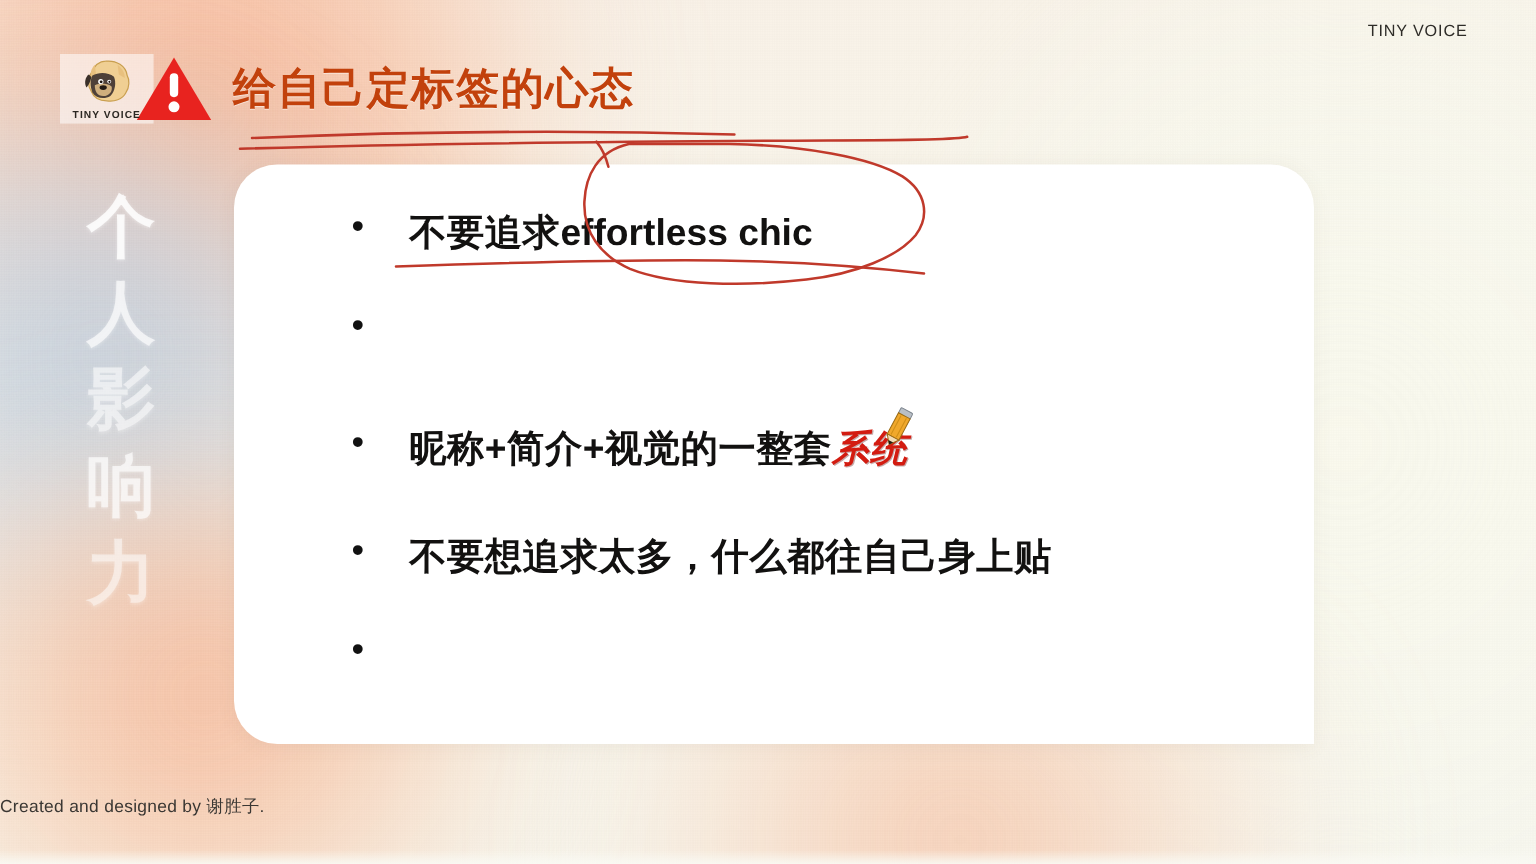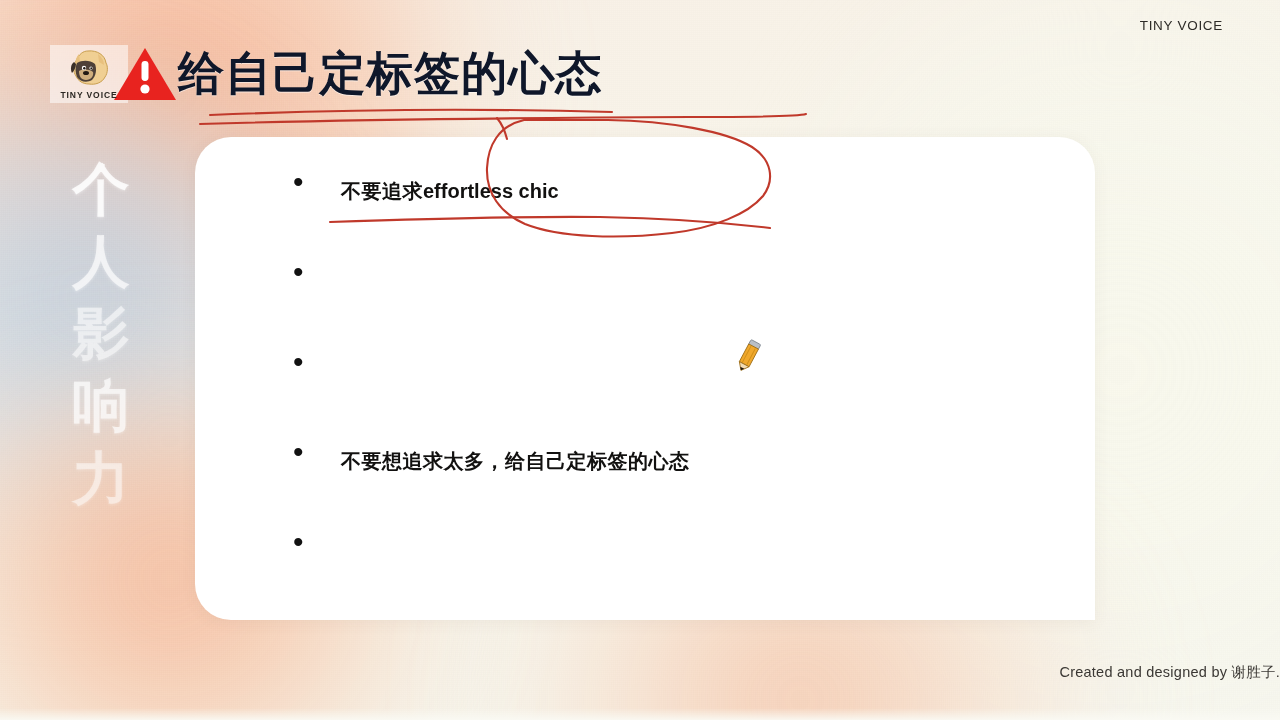--- a/index.html
+++ b/index.html
@@ -142,23 +142,24 @@
     position: relative;
     z-index: 2;
   }
   #warning-icon {
     position: relative;
     width: 66px;
     height: 58px;
     margin-left: -16px;
   }
   #title {
-    font-size: 46px;
-    font-weight: 700;
-    color: #0f172a;
+    margin-left: 16px;
+    font-size: 36px;
+    font-weight: 700;
+    color: #c2410c;
     letter-spacing: 1.2px;
     text-shadow: 0 1px 0 rgba(255,255,255,0.5);
     white-space: nowrap;
   }
 
   
   #annotations {
     position: absolute;
     inset: 0;
     pointer-events: none;
@@ -192,21 +193,21 @@
     width: 48px;
     flex: 0 0 48px;
     font-size: 30px;
     line-height: 1;
     color: #111;
     text-align: left;
     position: relative;
     top: -6px;
   }
   .bullet-text {
-    font-size: 20px;
+    font-size: 31px;
     font-weight: 700;
     color: #121110;
     letter-spacing: .5px;
     white-space: nowrap;
   }
   .bullet-text .em {
     color: #d31c11;
     font-style: italic;
     font-weight: 700;
     text-shadow: 1px 1px 0 rgba(90,10,5,0.35);
@@ -224,21 +225,21 @@
     width: 34px;
     height: 36px;
     pointer-events: none;
   }
 
   
   #footer-credit {
     position: absolute;
     left: 0; right: 0;
     bottom: 38px;
-    text-align: right;
+    text-align: left;
     font-size: 14.5px;
     color: #3a3733;
     letter-spacing: .25px;
   }
 </style>
 </head>
 <body>
 
 <div id="slide">
 
@@ -302,25 +303,26 @@
         <span class="bullet-dot">•</span>
         <span class="bullet-text"><span>不要追求</span><span class="latin">effortless chic</span></span>
       </div>
 
       <div class="bullet-row">
         <span class="bullet-dot">•</span>
       </div>
 
       <div class="bullet-row">
         <span class="bullet-dot">•</span>
-      </div>
-
-      <div class="bullet-row">
-        <span class="bullet-dot">•</span>
-        <span class="bullet-text"><span>不要想追求太多，给自己定标签的心态</span></span>
+        <span class="bullet-text"><span>昵称+简介+视觉的一整套</span><span class="em">系统</span></span>
+      </div>
+
+      <div class="bullet-row">
+        <span class="bullet-dot">•</span>
+        <span class="bullet-text"><span>不要想追求太多，什么都往自己身上贴</span></span>
       </div>
 
       <div class="bullet-row">
         <span class="bullet-dot">•</span>
       </div>
 
     </div>
   </div>
 
   <svg id="annotations" viewBox="0 0 1280 720">

